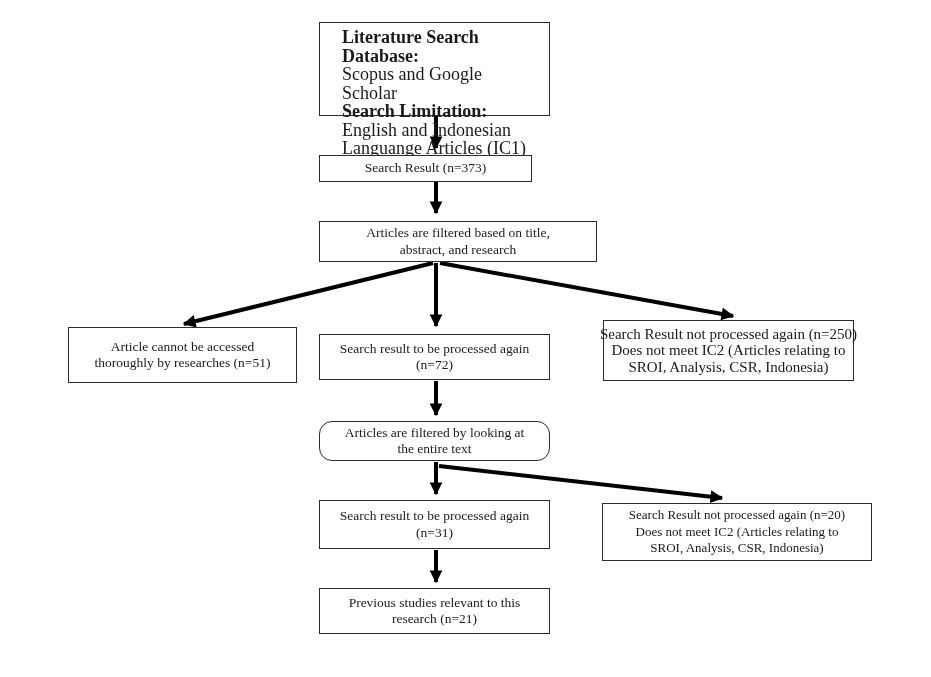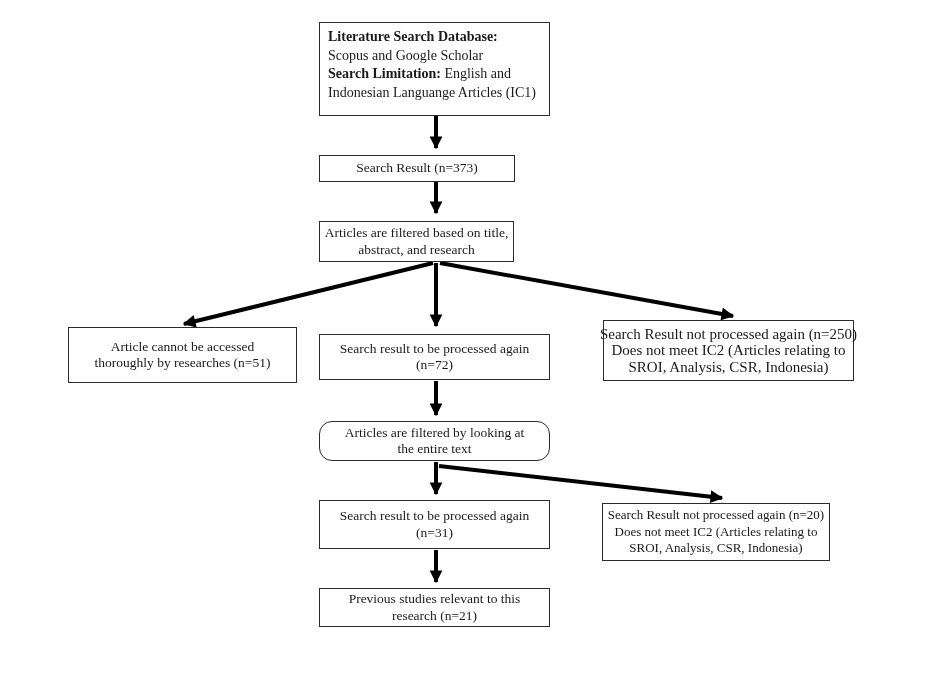--- a/index.html
+++ b/index.html
@@ -33,23 +33,23 @@
     align-items: center;
     text-align: center;
     font-size: 13.5px;
     line-height: 16.5px;
     padding: 2px 6px;
   }
   .box .ln { display: block; white-space: nowrap; }
   .box-left-align {
     display: block;
     text-align: left;
-    font-size: 14px;
+    font-size: 18px;
     line-height: 18.5px;
-    padding: 5px 8px;
+    padding: 5px 22px;
   }
   .src-line strong { font-weight: bold; }
 </style>
 </head>
 <body>
 
 <div class="canvas">
 
   <svg class="arrow-layer" viewBox="0 0 931 677" xmlns="http://www.w3.org/2000/svg">
     <defs>
@@ -69,25 +69,25 @@
       <line x1="436" y1="550" x2="436" y2="582" marker-end="url(#arw)"></line>
     </g>
   </svg>
 
   <div class="box box-left-align" style="left:319px; top:22px; width:231px; height:94px;">
     <div class="src-line"><strong>Literature  Search Database:</strong></div>
     <div class="src-line">Scopus and Google Scholar</div>
     <div class="src-line"><strong>Search Limitation:</strong> <span>English and Indonesian Languange Articles (IC1)</span></div>
   </div>
 
-  <div class="box" style="left:319px; top:155px; width:196px; height:27px;">
+  <div class="box" style="left:319px; top:155px; width:213px; height:27px;">
     <span class="ln">Search Result (n=373)</span>
   </div>
 
-  <div class="box" style="left:319px; top:221px; width:195px; height:41px;">
+  <div class="box" style="left:319px; top:221px; width:278px; height:41px;">
     <span class="ln">Articles are filtered based on title,</span>
     <span class="ln">abstract, and research</span>
   </div>
 
   <div class="box" style="left:68px; top:327px; width:229px; height:56px;">
     <span class="ln">Article cannot be accessed</span>
     <span class="ln">thoroughly by researches (n=51)</span>
   </div>
 
   <div class="box" style="left:319px; top:334px; width:231px; height:46px;">
@@ -104,24 +104,24 @@
   <div class="box" style="left:319px; top:421px; width:231px; height:40px;border-radius:13px;">
     <span class="ln">Articles are filtered by looking at</span>
     <span class="ln">the entire text</span>
   </div>
 
   <div class="box" style="left:319px; top:500px; width:231px; height:49px;">
     <span class="ln">Search result to be processed again</span>
     <span class="ln">(n=31)</span>
   </div>
 
-  <div class="box" style="left:602px; top:503px; width:228px; height:58px; font-size:13px;">
+  <div class="box" style="left:602px; top:503px; width:270px; height:58px; font-size:13px;">
     <span class="ln">Search Result not processed again (n=20)</span>
     <span class="ln">Does not meet IC2 (Articles relating to</span>
     <span class="ln">SROI, Analysis, CSR, Indonesia)</span>
   </div>
 
-  <div class="box" style="left:319px; top:588px; width:231px; height:39px;">
+  <div class="box" style="left:319px; top:588px; width:231px; height:46px;">
     <span class="ln">Previous studies relevant to this</span>
     <span class="ln">research (n=21)</span>
   </div>
 
 </div>
 
 </body></html>

